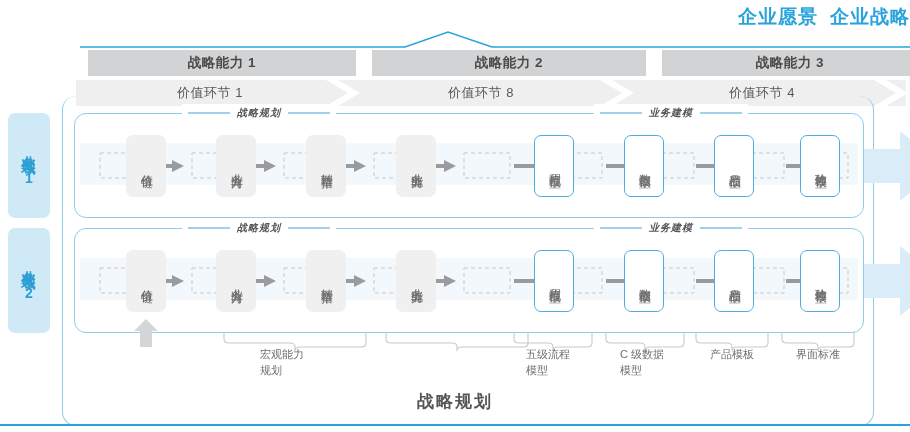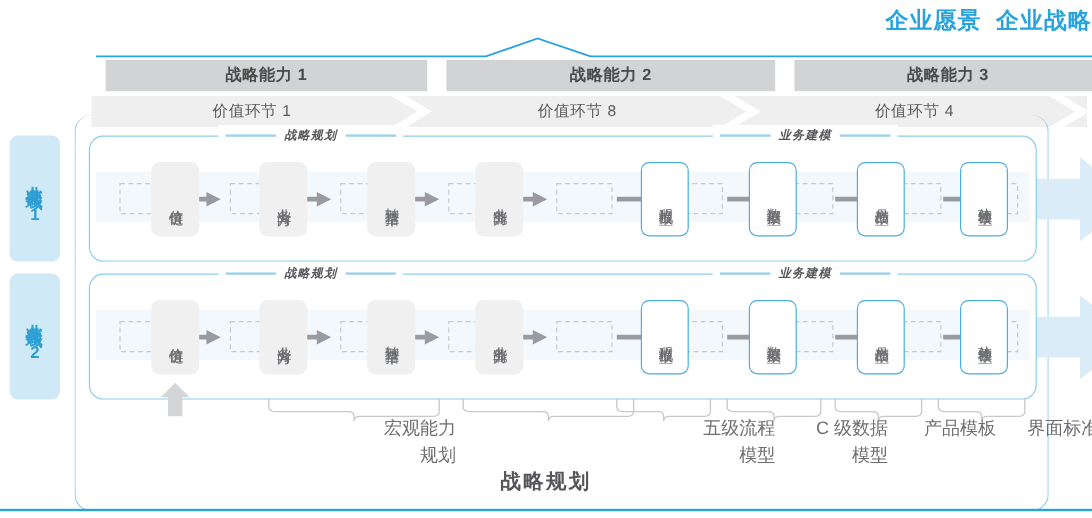--- a/index.html
+++ b/index.html
@@ -106,21 +106,21 @@
     background:#f0f0f0;border-radius:7px;color:#6d6e71;
   }
   .node.blue{
     background:#ffffff;border:1.3px solid #4faedd;border-radius:7px;color:#6d6e71;
   }
 
   
   .braces{position:absolute;left:74px;top:330px;width:790px;height:22px;}
   .tool-labels{position:absolute;left:74px;top:345px;width:830px;height:44px;}
   .tool-lbl{
-    position:absolute;text-align:right;color:#6d6e71;font-size:15px;
+    position:absolute;text-align:left;color:#6d6e71;font-size:11px;
     line-height:1.45;white-space:pre-line;
   }
   .callout{
     position:absolute;left:22px;top:0px;width:98px;height:42px;
     border:1.2px solid #8dcdea;border-radius:8px;background:#fff;
     color:#6d6e71;font-size:11.5px;line-height:1.3;
     display:flex;flex-direction:column;align-items:center;justify-content:center;
     white-space:pre-line;text-align:center;box-sizing:border-box;
   }
   .callout-arrow{position:absolute;left:60px;top:-26px;width:24px;height:28px;}

